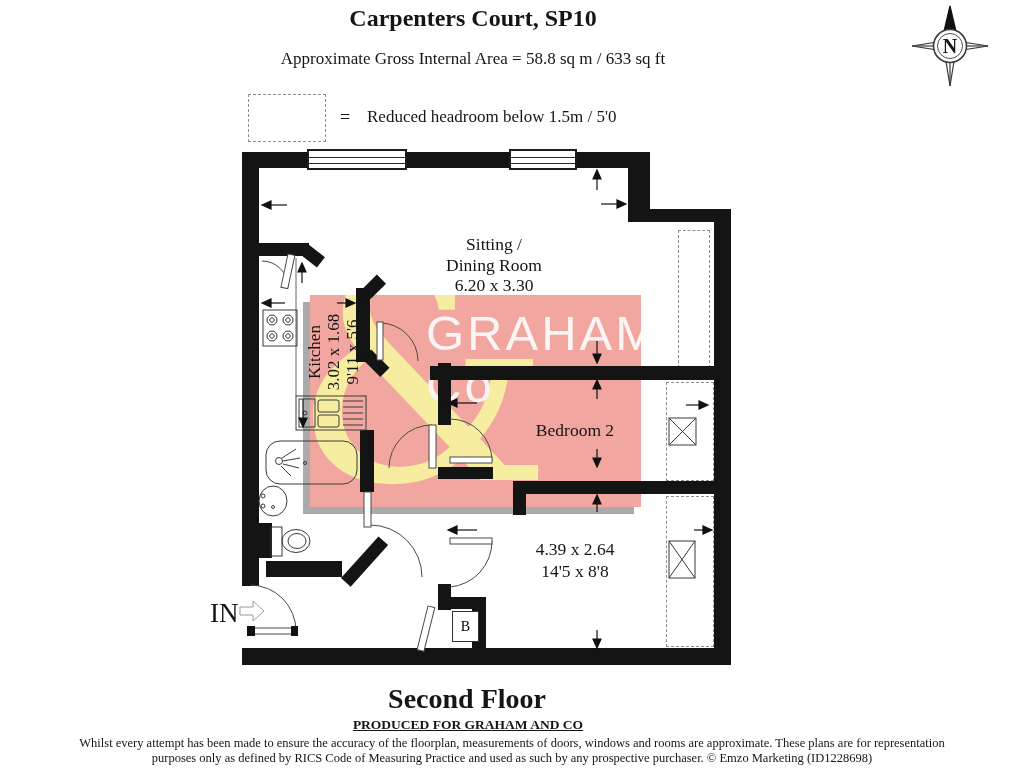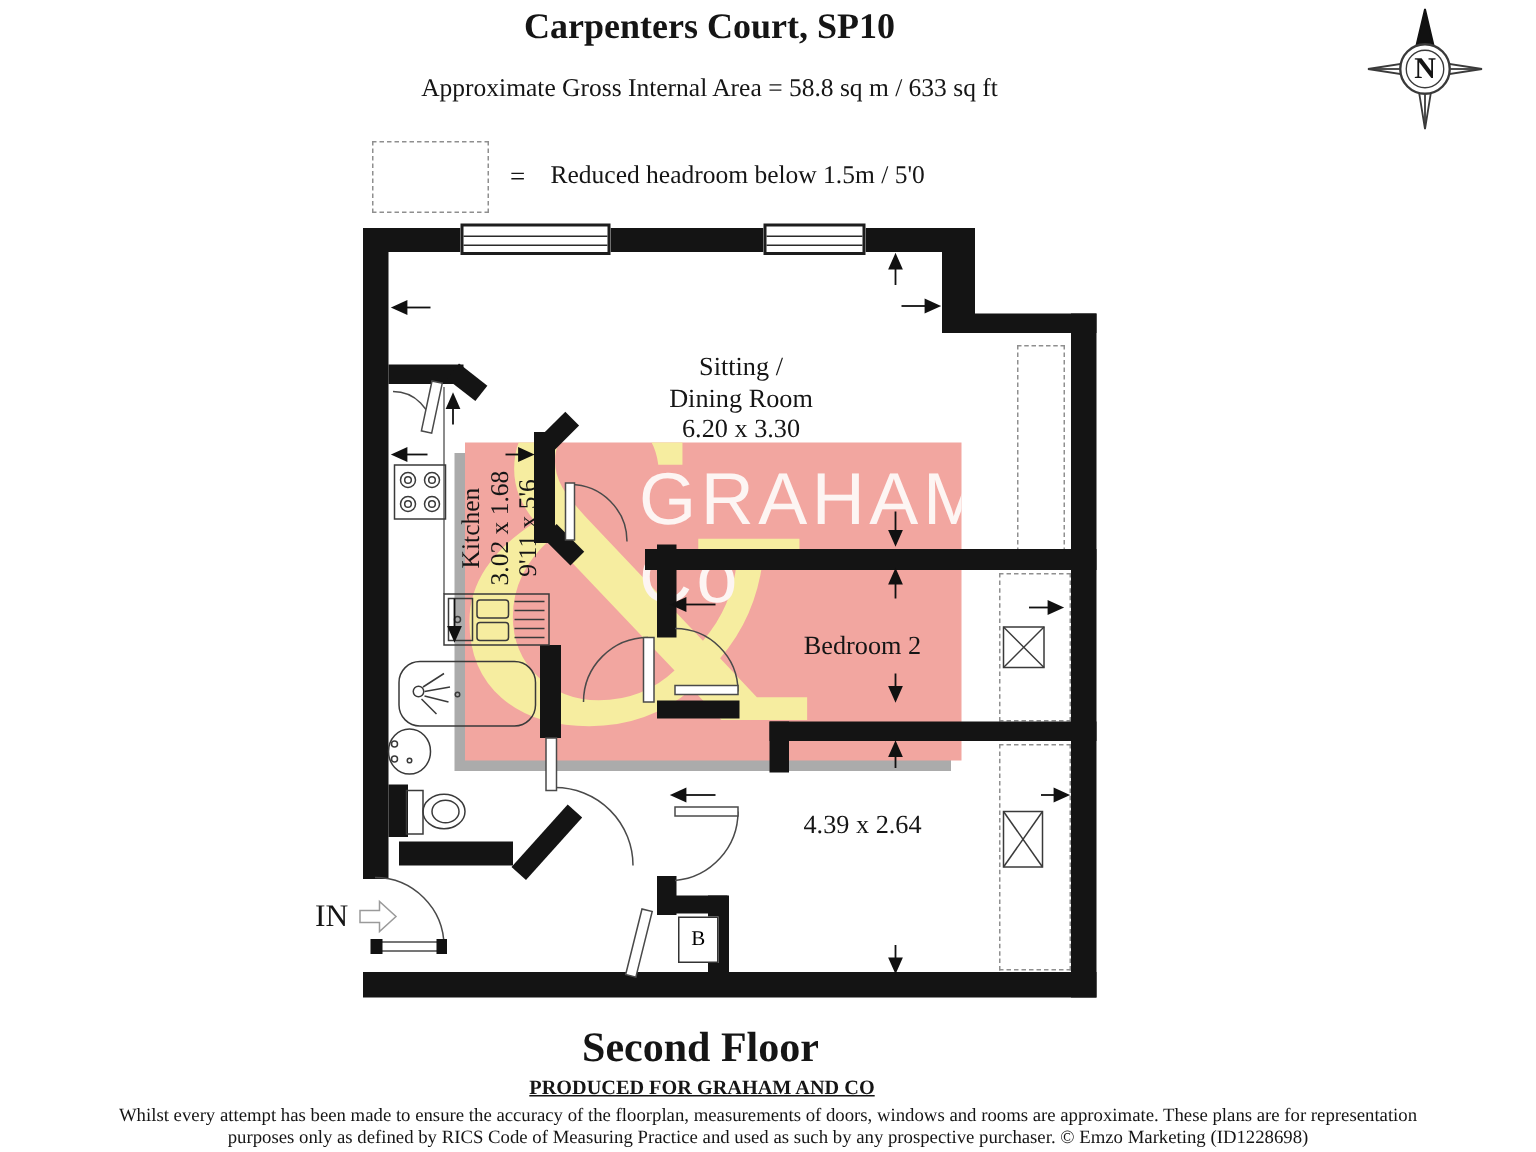--- a/index.html
+++ b/index.html
@@ -248,23 +248,24 @@
   <div>3.02 x 1.68</div>
   <div>9'11 x 5'6</div>
 </div>
 
 <div class="lbl roomlbl z7" style="left:480px;top:419px;width:190px;line-height:23px;">
   <div>Bedroom 2</div>
 </div>
 
 <div class="lbl roomlbl z7" style="left:480px;top:538px;width:190px;line-height:22px;">
   <div>4.39 x 2.64</div>
-</div>
-
-<div class="lbl z7" style="left:210px;top:598px;font-size:21px;">IN</div>
+  <div>14'5 x 8'8</div>
+</div>
+
+<div class="lbl z7" style="left:210px;top:598px;font-size:27px;">IN</div>
 
 <div class="bbox">
   <span>B</span>
 </div>
 
 <div class="lbl ctr" style="left:467px;top:682px;font-size:28px;font-weight:bold;white-space:nowrap;">Second Floor</div>
 <div class="lbl ctr" style="left:468px;top:717px;font-size:13.5px;font-weight:bold;white-space:nowrap;text-decoration:underline;">PRODUCED FOR GRAHAM AND CO</div>
 <div class="lbl ctr" style="left:512px;top:736px;font-size:12.5px;white-space:nowrap;">Whilst every attempt has been made to ensure the accuracy of the floorplan, measurements of doors, windows and rooms are approximate. These plans are for representation</div>
 <div class="lbl ctr" style="left:512px;top:751px;font-size:12.5px;white-space:nowrap;">purposes only as defined by RICS Code of Measuring Practice and used as such by any prospective purchaser. © Emzo Marketing (ID1228698)</div>
 

